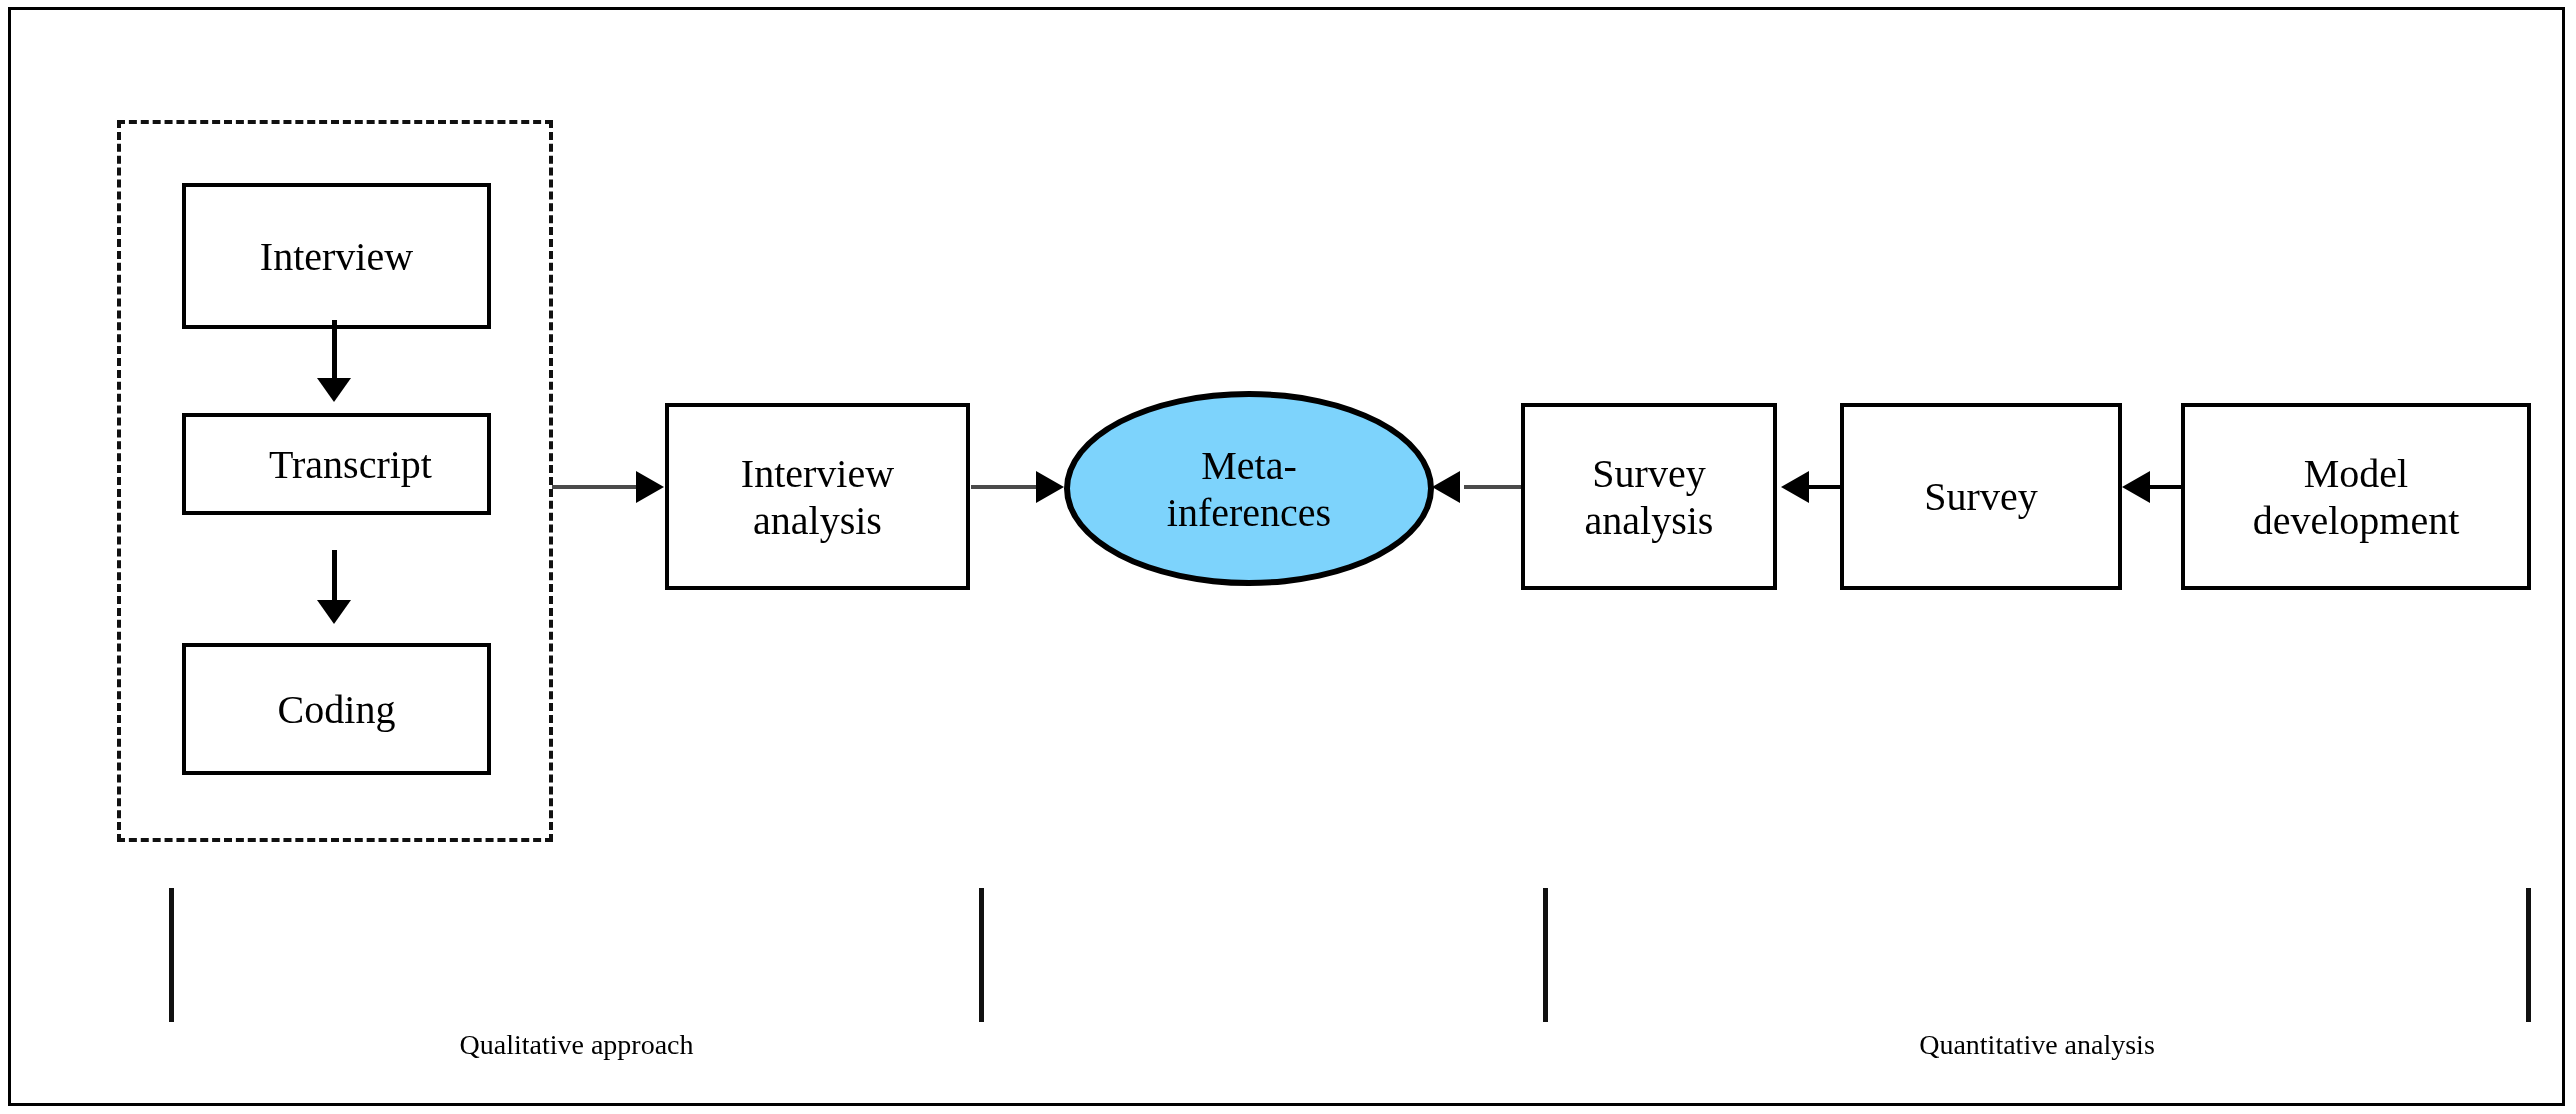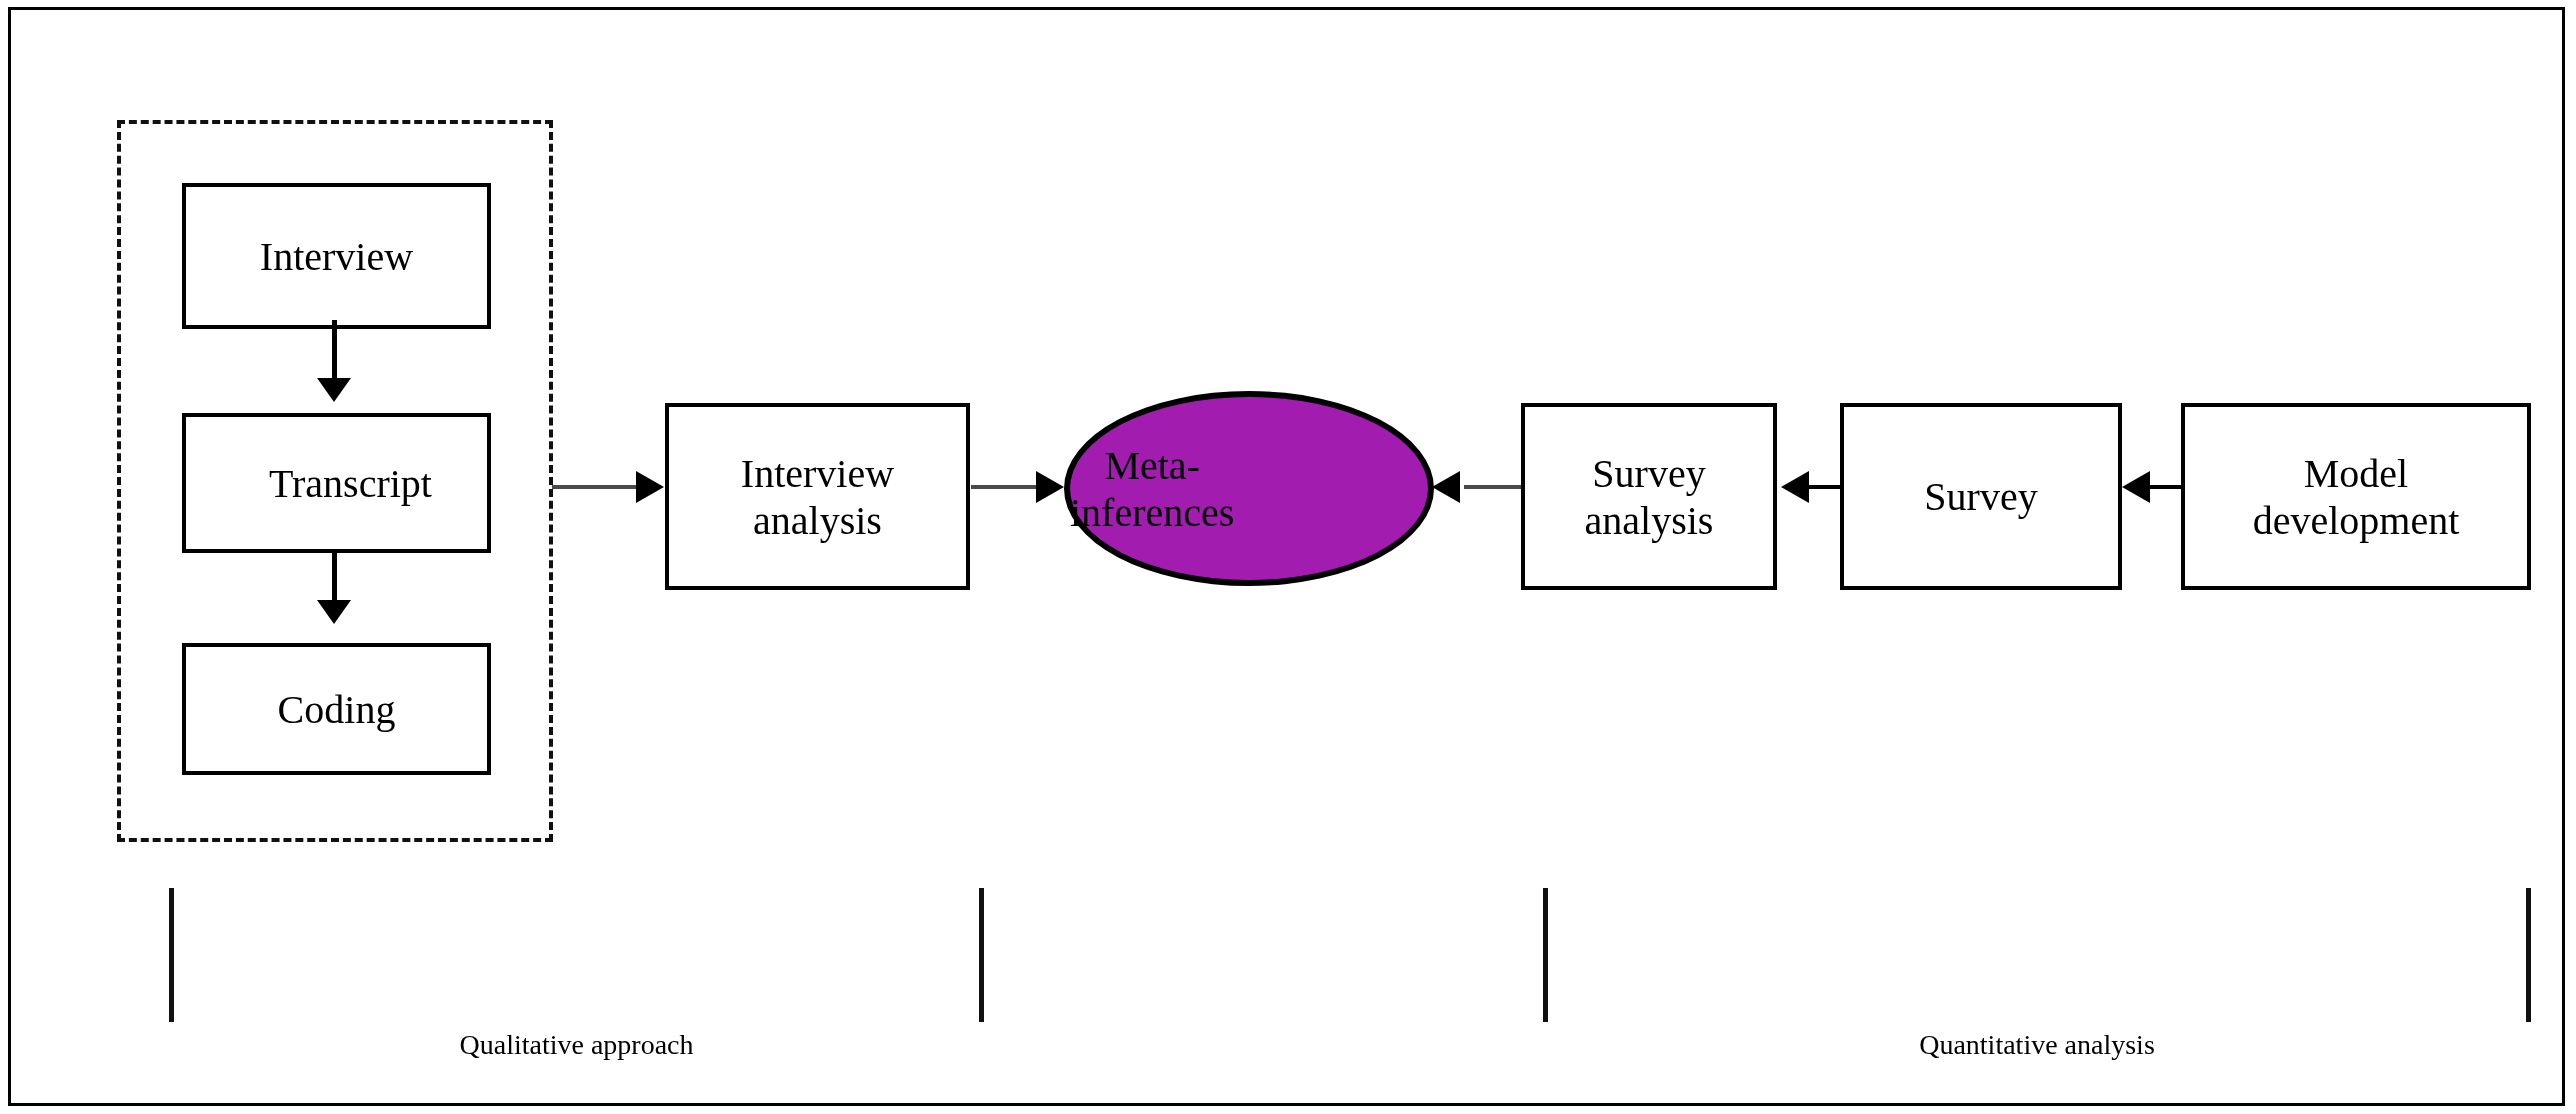--- a/index.html
+++ b/index.html
@@ -54,41 +54,41 @@
     color: #000000;
     margin-top: 9px;
   }
   .process-box .box-label {
     display: block;
     padding: 0 5.4px;
     white-space: pre-line;
   }
   
   #box-interview   { left: 171px;  top: 164px;  width: 309px; height: 146px; font-size: 40px; }
-  #box-transcript  { left: 171px;  top: 394px;  width: 309px; height: 140px; font-size: 40px; padding-left: 28px; }
+  #box-transcript  { left: 171px;  top: 394px;  width: 309px; height: 102px; font-size: 40px; padding-left: 28px; }
   #box-coding      { left: 171px;  top: 624px;  width: 309px; height: 132px; font-size: 40px; }
   #box-interview-analysis { left: 654px;  top: 384px; width: 305px; height: 187px; font-size: 40px; }
   #box-survey-analysis    { left: 1510px; top: 384px; width: 256px; height: 187px; font-size: 40px; }
   #box-survey             { left: 1829px; top: 384px; width: 282px; height: 187px; font-size: 40px; }
   #box-model-development  { left: 2170px; top: 384px; width: 350px; height: 187px; font-size: 40px; text-align: center; }
 
   
   #meta-inferences-ellipse {
     position: absolute;
     left: 1053px;
     top: 381px;
     width: 370px;
     height: 195px;
     border: 6px solid #000000;
     border-radius: 50%;
     box-sizing: border-box;
-    background: #a21caf;
+    background: #7dd3fc;
     display: flex;
     align-items: center;
-    justify-content: flex-start;
+    justify-content: center;
     text-align: center;
     font-size: 40px;
     line-height: 1.18;
     color: #000000;
   }
   #meta-inferences-ellipse .box-label { white-space: pre-line; display: block; }
 
   
   .connector {
     position: absolute;

